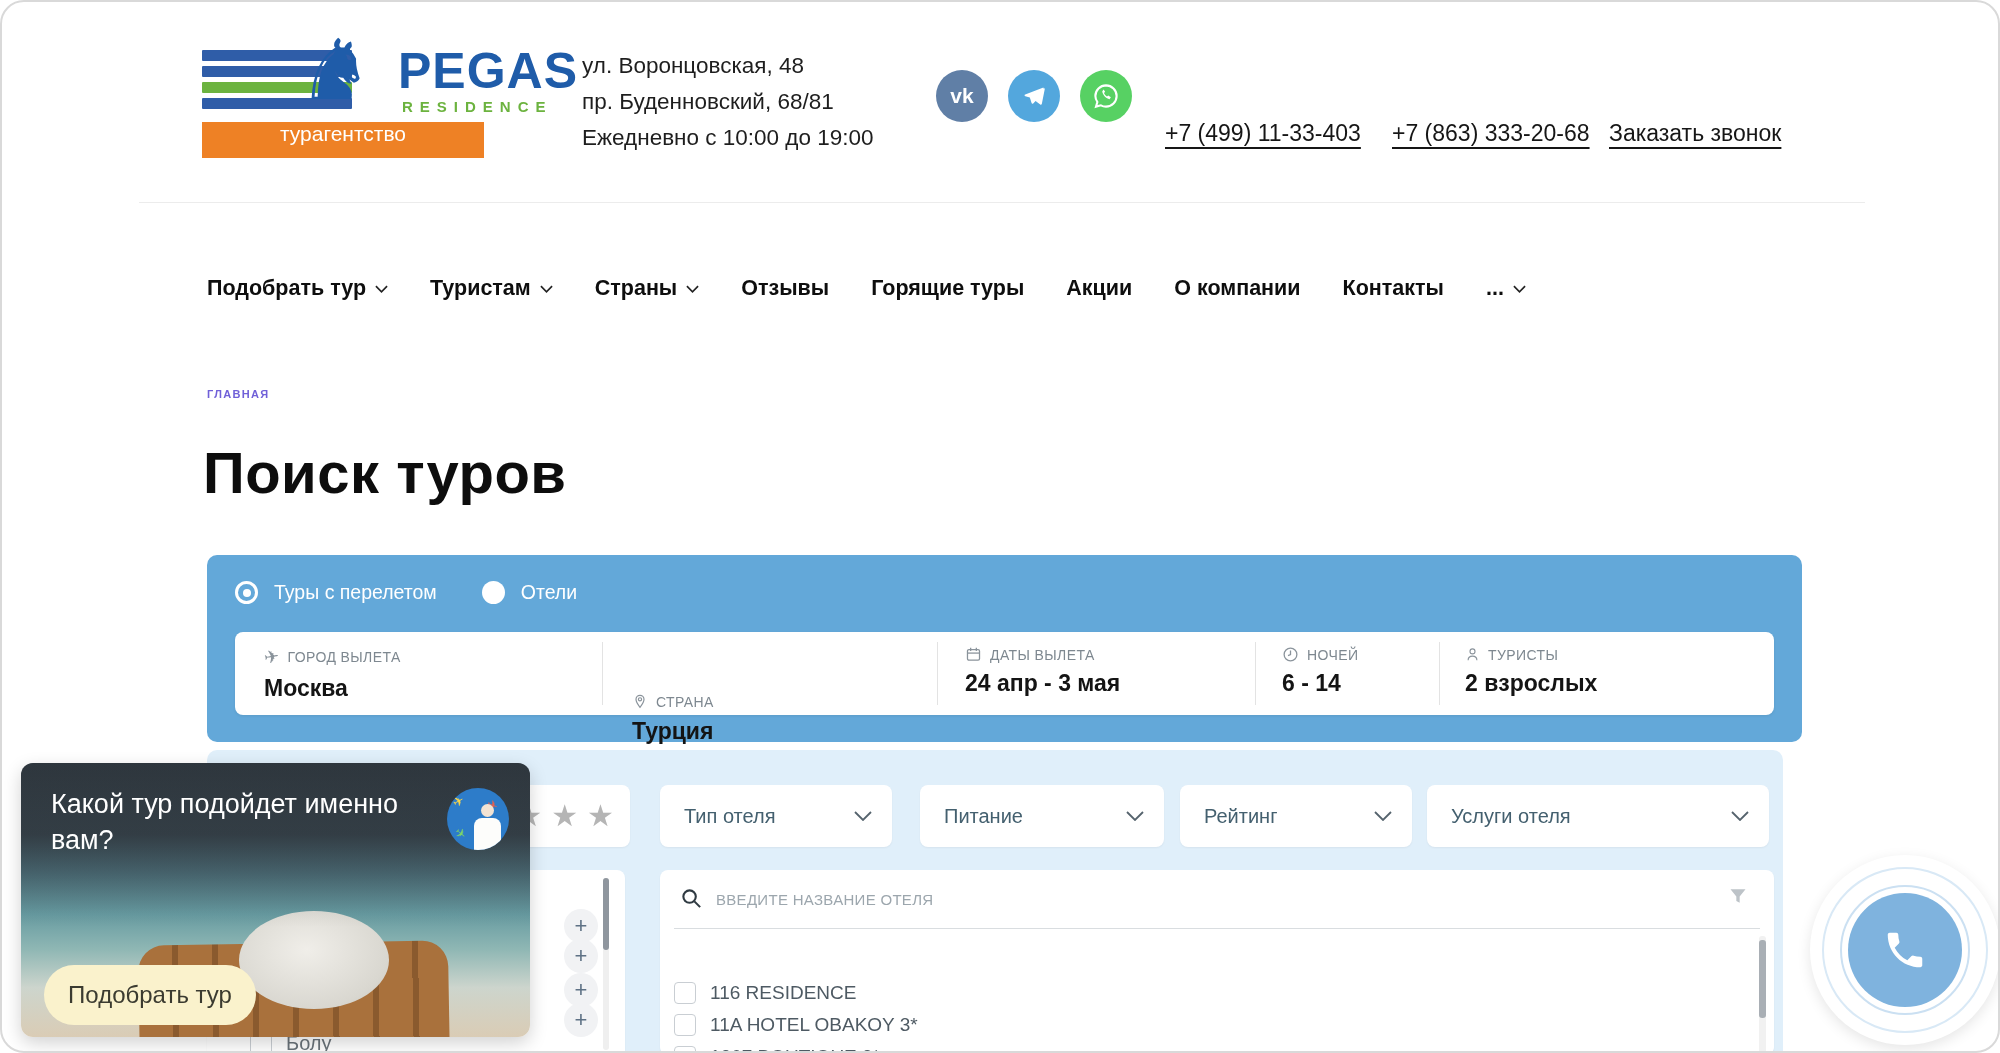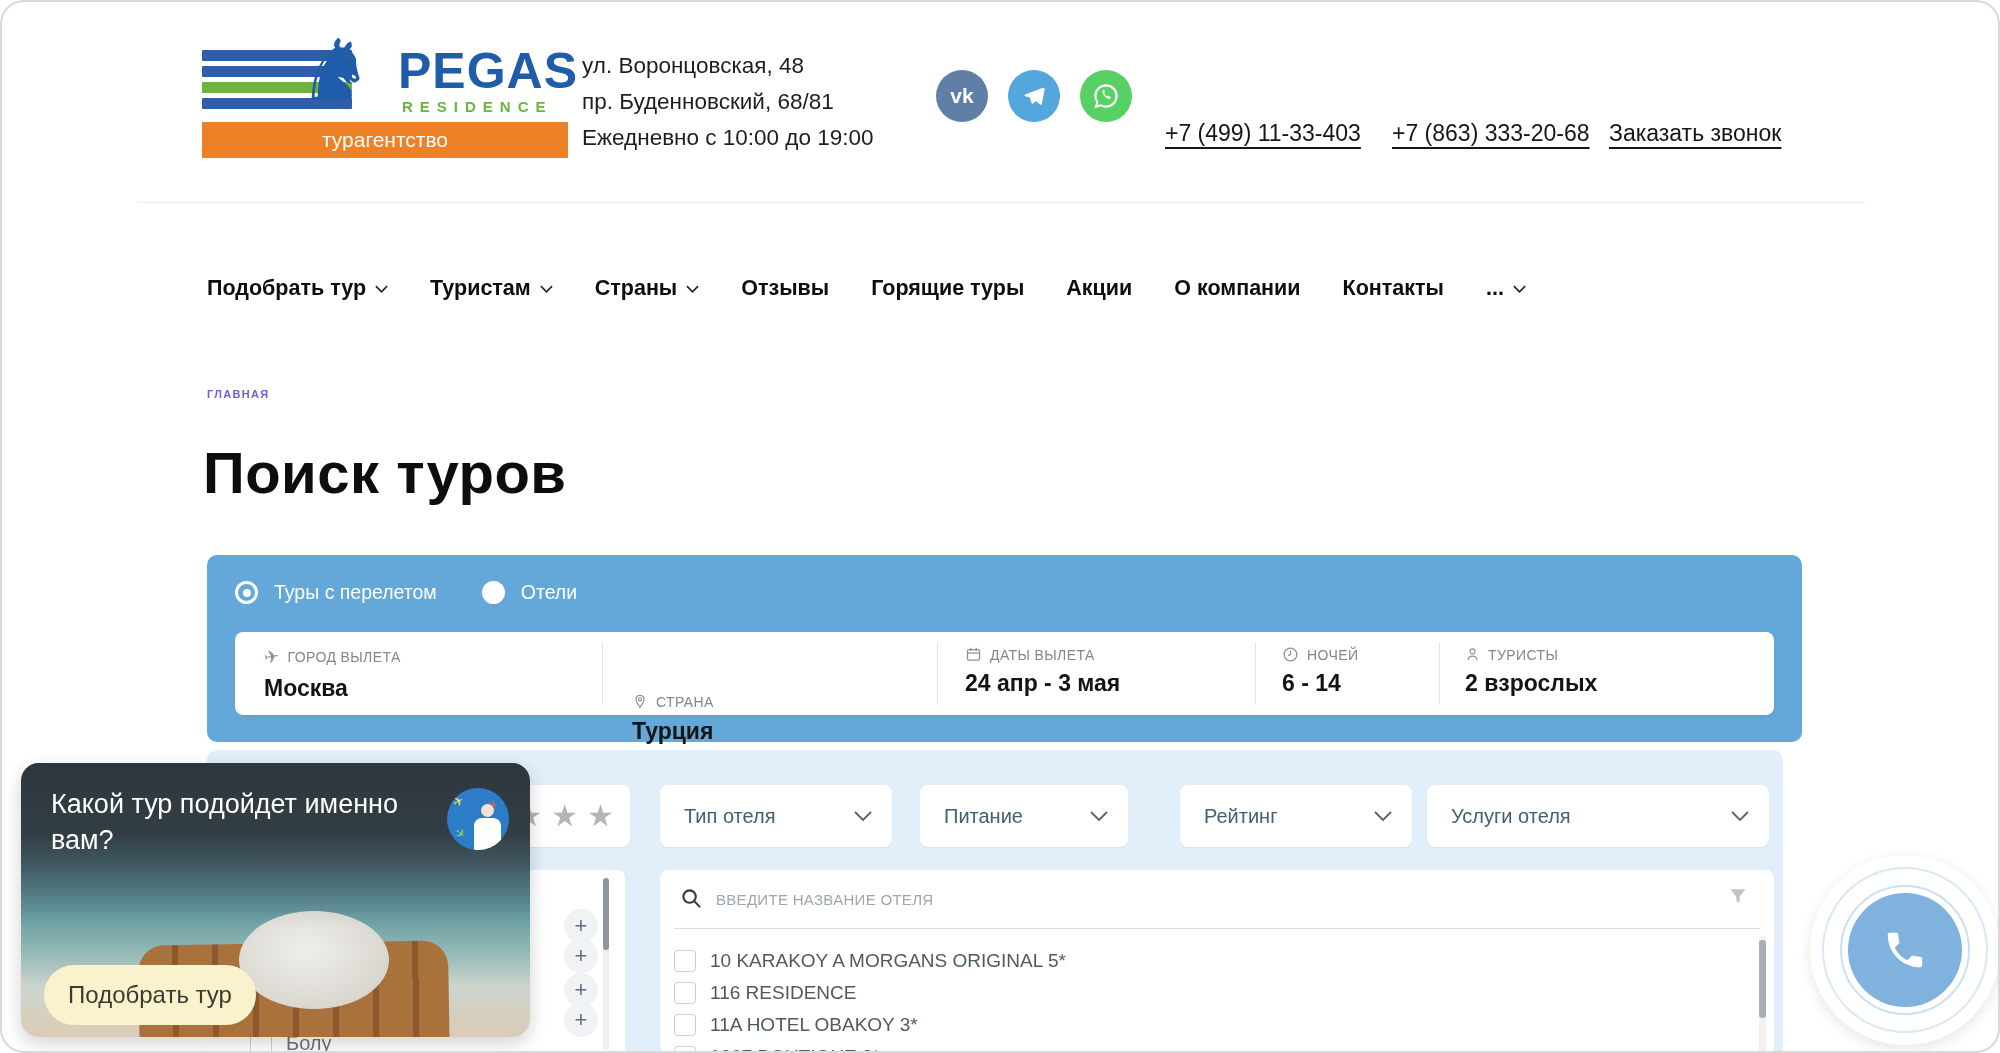--- a/index.html
+++ b/index.html
@@ -17,22 +17,22 @@
   .stripes { position:absolute; left:0; top:10px; width:150px; height:62px; }
   .stripe { position:absolute; left:0; width:150px; height:11px; border-radius:1px; }
   .s1 { top:0; background:#2F5DA8; } .s2 { top:16px; background:#2F5DA8; }
   .s3 { top:32px; background:#6CB33F; } .s4 { top:48px; background:#2F5DA8; }
   .horse { position:absolute; left:96px; top:-12px; font-size:84px; color:#1F5CA9;
     transform:scaleX(-1); line-height:1; }
   .brand { position:absolute; left:196px; top:2px; font-size:50px; font-weight:700;
     color:#1F5CA9; letter-spacing:1px; font-stretch:condensed; }
   .subbrand { position:absolute; left:200px; top:58px; font-size:15px; font-weight:700;
     color:#6CB33F; letter-spacing:7px; }
-  .tagline-bar { position:absolute; left:0; top:82px; width:366px; height:36px;
-    background:#EE8125; display:flex; align-items:center; justify-content:center; }
+  .tagline-bar { position:absolute; left:0; top:82px; width:282px; height:36px;
+    background:#EE8125; display:flex; align-items:flex-start; justify-content:center; }
   .tagline-bar span { color:#fff; font-size:21px; }
 
   .address { left:580px; top:46px; font-size:22.5px; color:#1e1e1e; line-height:36px; }
 
   .social { top:68px; width:52px; height:52px; border-radius:50%;
     display:flex; align-items:center; justify-content:center; }
   .soc-vk { left:934px; background:#607FA6; color:#fff; font-weight:700; font-size:21px; }
   .soc-tg { left:1006px; background:#53A7DD; }
   .soc-wa { left:1078px; background:#57D163; }
 
@@ -82,21 +82,21 @@
 
   .stars-box { left:400px; top:783px; width:228px; height:62px; background:#fff;
     border-radius:8px; display:flex; align-items:center; justify-content:flex-end;
     gap:9px; padding-right:16px; box-shadow:0 1px 2px rgba(0,0,0,0.05); }
   .star { font-size:30px; color:#b5b5b5; line-height:1; cursor:pointer; }
 
   .dropdown { top:783px; height:62px; background:#fff; border-radius:8px;
     display:flex; align-items:center; justify-content:space-between;
     padding:0 20px 0 24px; font-size:20px; color:#44606F; cursor:pointer;
     box-shadow:0 1px 2px rgba(0,0,0,0.05); }
-  .dd1 { left:658px; width:232px; } .dd2 { left:918px; width:208px; }
+  .dd1 { left:658px; width:232px; } .dd2 { left:918px; width:244px; }
   .dd3 { left:1178px; width:232px; } .dd4 { left:1425px; width:342px; }
   .dd-chev { width:18px; height:10px; }
 
   
   .region-panel { left:205px; top:868px; width:418px; height:185px; background:#fff;
     border-radius:8px 8px 0 0; box-shadow:0 1px 2px rgba(0,0,0,0.05); }
   .region-scroll-track { position:absolute; right:16px; top:8px; width:6px; height:172px;
     background:#efefef; border-radius:3px; }
   .region-scroll-thumb { position:absolute; right:16px; top:8px; width:6px; height:72px;
     background:#8F969E; border-radius:3px; }
@@ -122,21 +122,21 @@
   .hs-divider { position:absolute; left:14px; top:58px; width:1086px; height:1px; background:#d9dde0; }
   .hotel-row { position:absolute; left:14px; display:flex; align-items:center; gap:14px;
     font-size:19px; color:#4E5A63; }
   .hr1 { top:80px; } .hr2 { top:112px; } .hr3 { top:144px; } .hr4 { top:176px; }
   .hotel-scroll-track { position:absolute; right:8px; top:66px; width:7px; height:119px;
     background:#f1f1f1; border-radius:3px; }
   .hotel-scroll-thumb { position:absolute; right:8px; top:70px; width:7px; height:78px;
     background:#A9AFB5; border-radius:3px; }
 
   
-  .chat { left:19px; top:761px; width:509px; height:274px; border-radius:18px; overflow:hidden;
+  .chat { left:19px; top:761px; width:509px; height:274px; border-radius:12px; overflow:hidden;
     box-shadow:0 6px 18px rgba(0,0,0,0.18); z-index:5;
     background:linear-gradient(180deg,#454F57 0%,#3E4A52 26%,#4E6E78 40%,#679BA1 55%,#8FB7B4 68%,#cdd5cd 82%,#DACCB5 100%); }
   .chat-shade { position:absolute; left:0; top:0; width:100%; height:60%;
     background:linear-gradient(180deg,rgba(18,24,30,0.45),rgba(18,24,30,0)); }
   .chair { position:absolute; left:118px; bottom:-36px; width:310px; height:130px;
     background:repeating-linear-gradient(90deg,#A9713C 0 34px,#8a5a2e 34px 40px);
     border-radius:26px 26px 0 0; transform:rotate(-1deg); }
   .hat { position:absolute; left:218px; top:148px; width:150px; height:98px; border-radius:50%;
     background:radial-gradient(ellipse at 45% 40%, #f0eee9 0%, #d9d7d0 70%, #c4c2ba 100%); }
   .chat-q { position:absolute; left:30px; top:24px; width:350px; font-size:27px; line-height:1.32;
@@ -386,24 +386,20 @@
         <circle cx="10" cy="10" r="6.5" fill="none" stroke="#2f3a42" stroke-width="2.2"></circle>
         <line x1="15" y1="15" x2="21" y2="21" stroke="#2f3a42" stroke-width="2.2"></line>
       </svg>
       <input class="hs-input" value="" placeholder="ВВЕДИТЕ НАЗВАНИЕ ОТЕЛЯ" style="">
       <svg class="hs-funnel" width="20" height="20" viewBox="0 0 24 24">
         <path d="M3 4h18l-7 8.5V20l-4-2v-5.5z" fill="#BDC3C8"></path>
       </svg>
     </div>
     <div class="hs-divider"></div>
 
-    <div class="hotel-row hr1">
-      <span class="checkbox"></span>
-      <span>10 KARAKOY A MORGANS ORIGINAL 5*</span>
-    </div>
     <div class="hotel-row hr2">
       <span class="checkbox"></span>
       <span>116 RESIDENCE</span>
     </div>
     <div class="hotel-row hr3">
       <span class="checkbox"></span>
       <span>11A HOTEL OBAKOY 3*</span>
     </div>
     <div class="hotel-row hr4">
       <span class="checkbox"></span>

